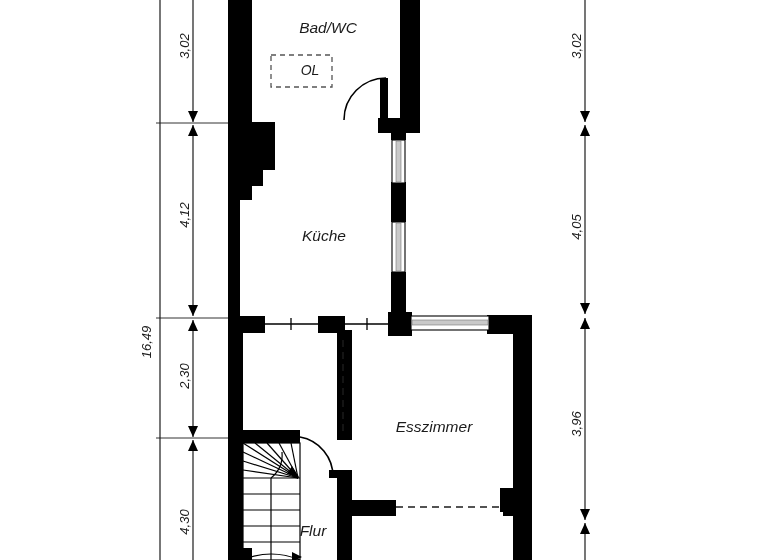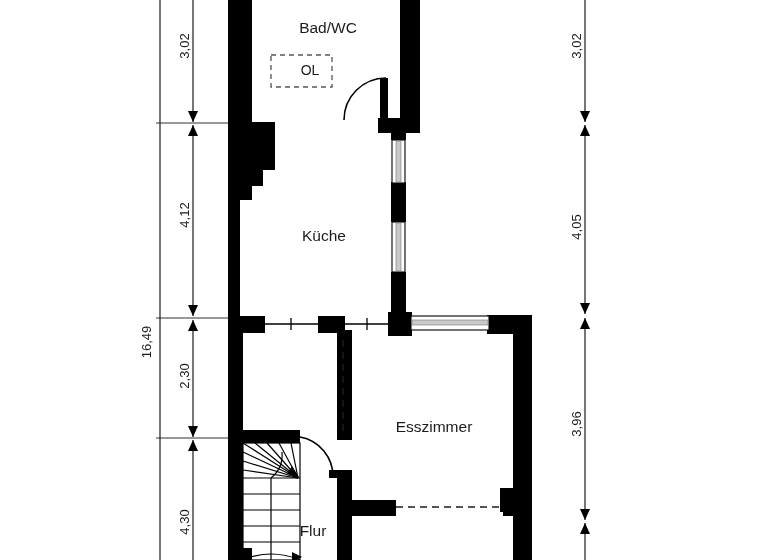--- a/index.html
+++ b/index.html
@@ -11,20 +11,21 @@
     width: 768px;
     height: 560px;
     overflow: hidden;
     font-family: "Liberation Sans", sans-serif;
   }
   #plan-root {
     position: relative;
     width: 768px;
     height: 560px;
     background: #ffffff;
+    font-style: italic;
   }
   svg.plan {
     position: absolute;
     left: 0;
     top: 0;
     width: 768px;
     height: 560px;
     display: block;
   }
   .room-label {

